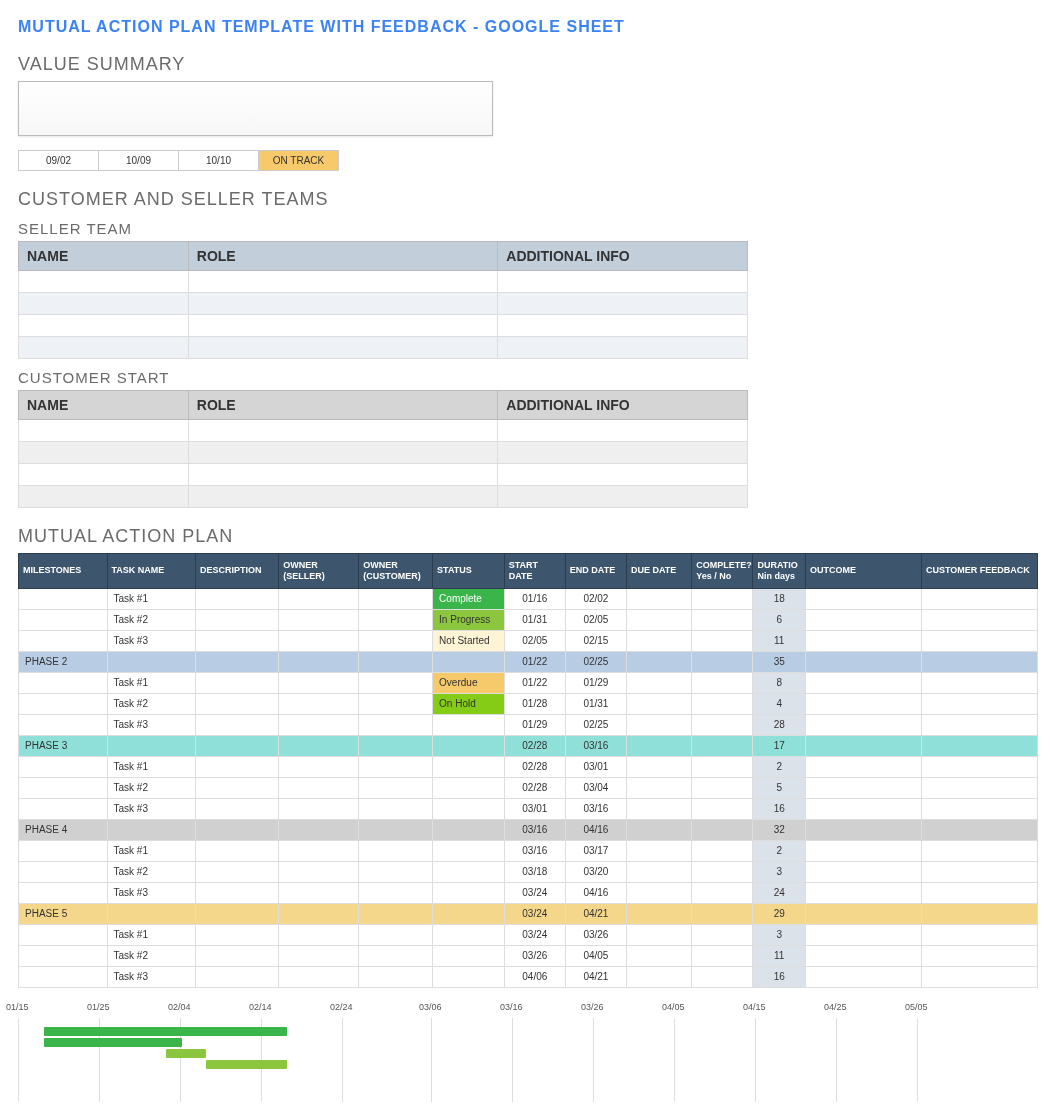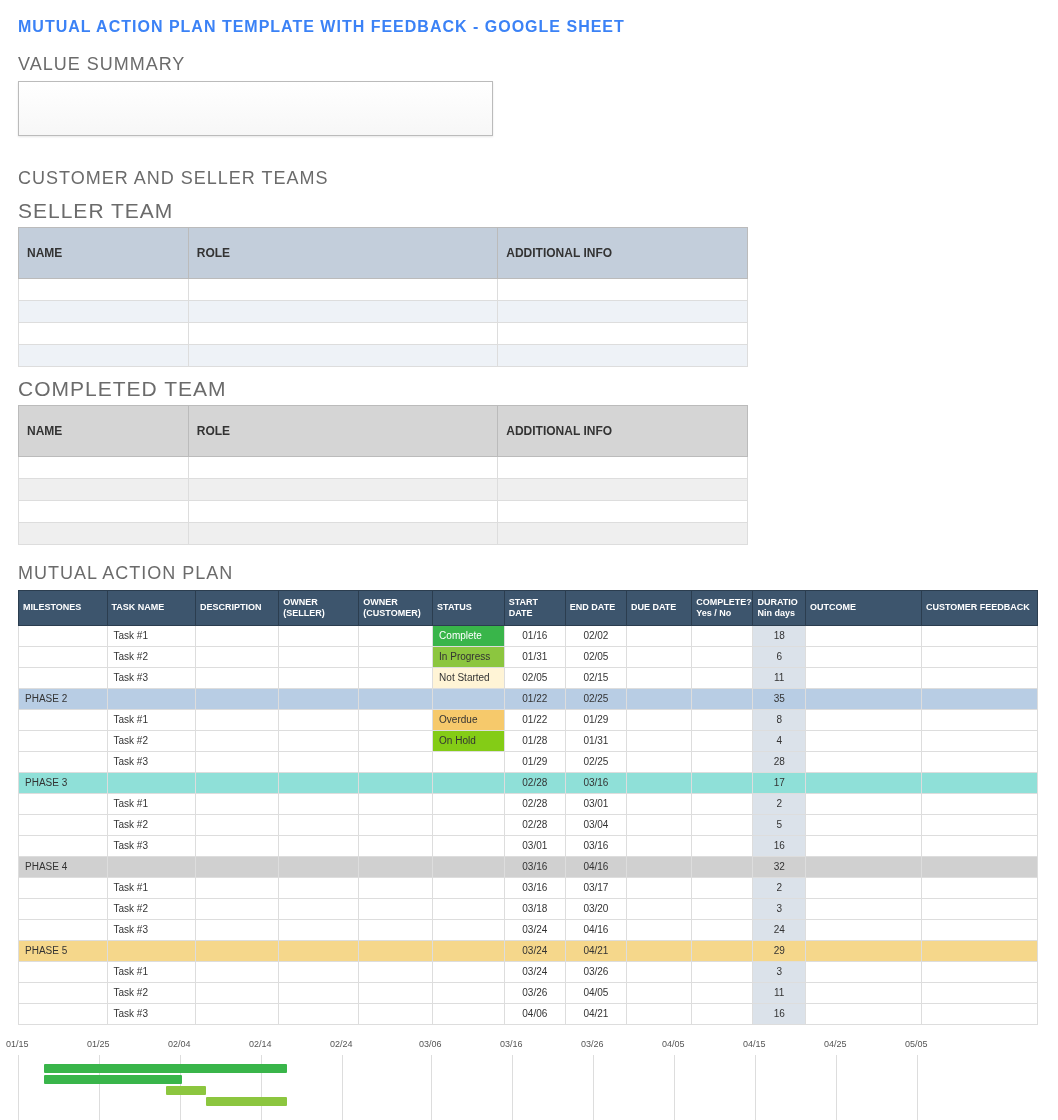--- a/index.html
+++ b/index.html
@@ -1,26 +1,26 @@
 <!DOCTYPE html>
 <html><head>
 <meta charset="utf-8">
 <style>
   * { box-sizing: border-box; }
   body { font-family: Arial, sans-serif; margin: 0; padding: 18px; background:#fff; color:#333; font-size:11px; width:1058px; }
   h1 { font-family: "Century Gothic", Arial, sans-serif; font-weight:bold; color:#3b82f6; font-size:16px; letter-spacing:1px; margin:0 0 6px 0; }
   h2 { font-family: "Century Gothic", Arial, sans-serif; color:#6b6b6b; font-size:18px; letter-spacing:1px; margin:18px 0 6px 0; font-weight:normal;}
-  h3 { font-family: "Century Gothic", Arial, sans-serif; color:#6b6b6b; font-size:21px; letter-spacing:1px; margin:10px 0 4px 0; font-weight:normal;}
+  h3 { font-family: "Century Gothic", Arial, sans-serif; color:#6b6b6b; font-size:15px; letter-spacing:1px; margin:10px 0 4px 0; font-weight:normal;}
   .value-box { width:475px; height:55px; border:1px solid #bbb; background:linear-gradient(#fff,#f7f7f7); box-shadow:0 1px 2px rgba(0,0,0,.1);}
   .meta-table { border-collapse:collapse; margin-top:14px;}
   .meta-table th { font-size:9px; font-weight:normal; padding:4px 10px; text-align:center; color:#555;}
   .meta-table td { font-size:10px; border:1px solid #ccc; padding:4px 0; width:80px; text-align:center; }
   .meta-status { background:#f6c96b; }
   .team-table { border-collapse:collapse; width:730px; }
-  .team-table th { font-size:12px; font-weight:bold; text-align:left; padding:18px 8px; border:1px solid #bbb;}
+  .team-table th { font-size:14px; font-weight:bold; text-align:left; padding:6px 8px; border:1px solid #bbb;}
   .team-table td { border:1px solid #ddd; height:22px; padding:0 8px;}
   .seller th { background:#c3cedb;} .seller td.alt { background:#eef2f7;}
   .cust th { background:#d5d5d5;} .cust td.alt{ background:#efefef;}
   .plan-table { border-collapse:collapse; width:1020px; table-layout:fixed;}
   .plan-table th { background:#3d556d; color:#fff; font-size:9px; font-weight:bold; padding:6px 4px; text-align:left; border:1px solid #2b3d4f; line-height:1.2;}
   .plan-table td { border:1px solid #ddd; font-size:10px; padding:4px 6px; height:21px; white-space:nowrap; overflow:hidden;}
   .center{ text-align:center;}
   .dur { background:#dbe2ea;}
   .status-complete{background:#39b54a;color:#fff;}
   .status-progress{background:#8cc63f;}
@@ -40,20 +40,26 @@
 </head>
 <body>
 
 <h1>MUTUAL ACTION PLAN TEMPLATE WITH FEEDBACK -  GOOGLE SHEET</h1>
 
 <h2>VALUE SUMMARY</h2>
 <div class="value-box"></div>
 
 <table class="meta-table">
   <tbody>
+  <tr>
+    <td>09/02</td>
+    <td>10/09</td>
+    <td>10/10</td>
+    <td class="meta-status">ON TRACK</td>
+  </tr>
 </tbody>
   </table>
 
 <h2>CUSTOMER AND SELLER TEAMS</h2>
 
 <h3>SELLER TEAM</h3>
 <table class="team-table seller">
   <colgroup>
       <col style="width:170px">
       <col style="width:310px">
@@ -81,21 +87,21 @@
         <td></td>
       </tr>
   <tr>
         <td class="alt"></td>
         <td class="alt"></td>
         <td class="alt"></td>
       </tr>
 </tbody>
   </table>
 
-<h3>COMPLETED TEAM</h3>
+<h3>CUSTOMER START</h3>
 <table class="team-table cust">
   <colgroup>
       <col style="width:170px">
       <col style="width:310px">
       <col style="width:250px">
     </colgroup>
   <tbody>
       <tr>
     <th>NAME</th>
     <th>ROLE</th>

